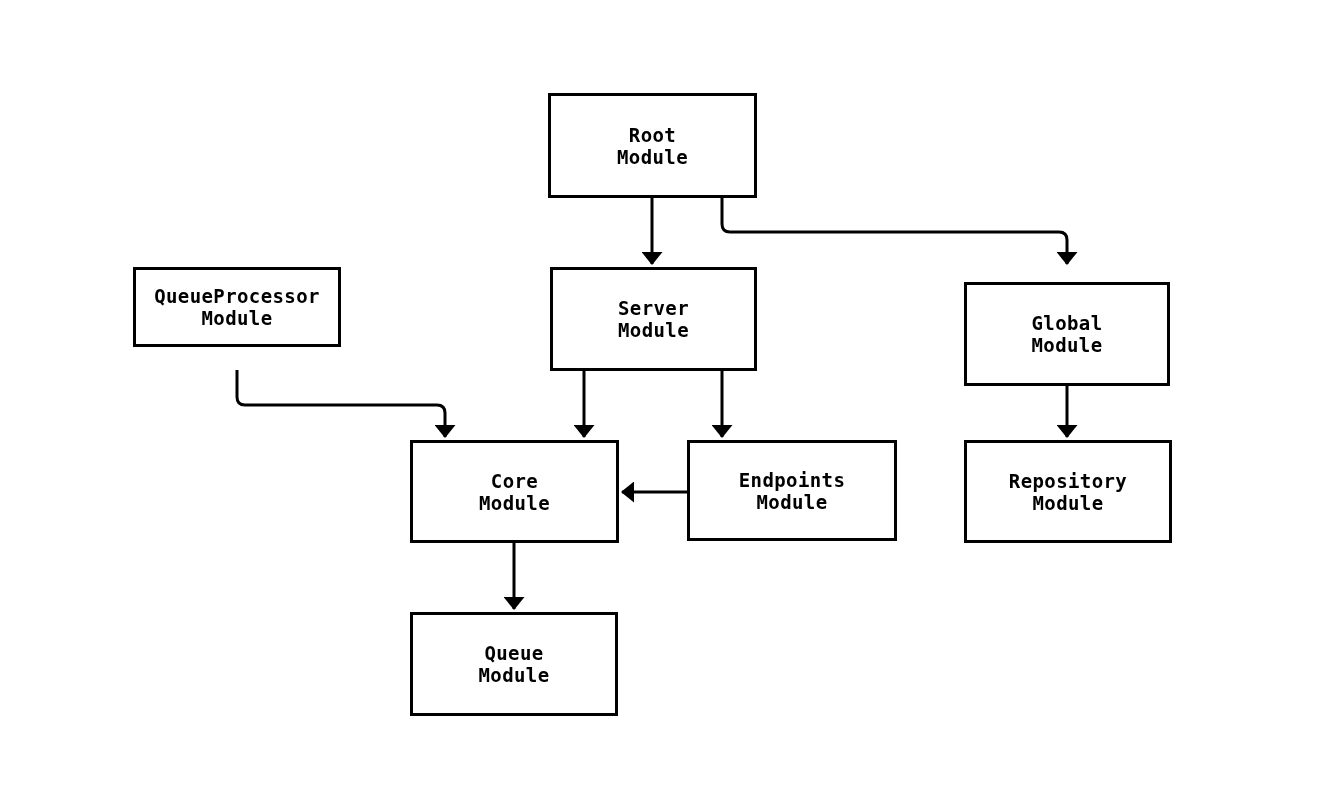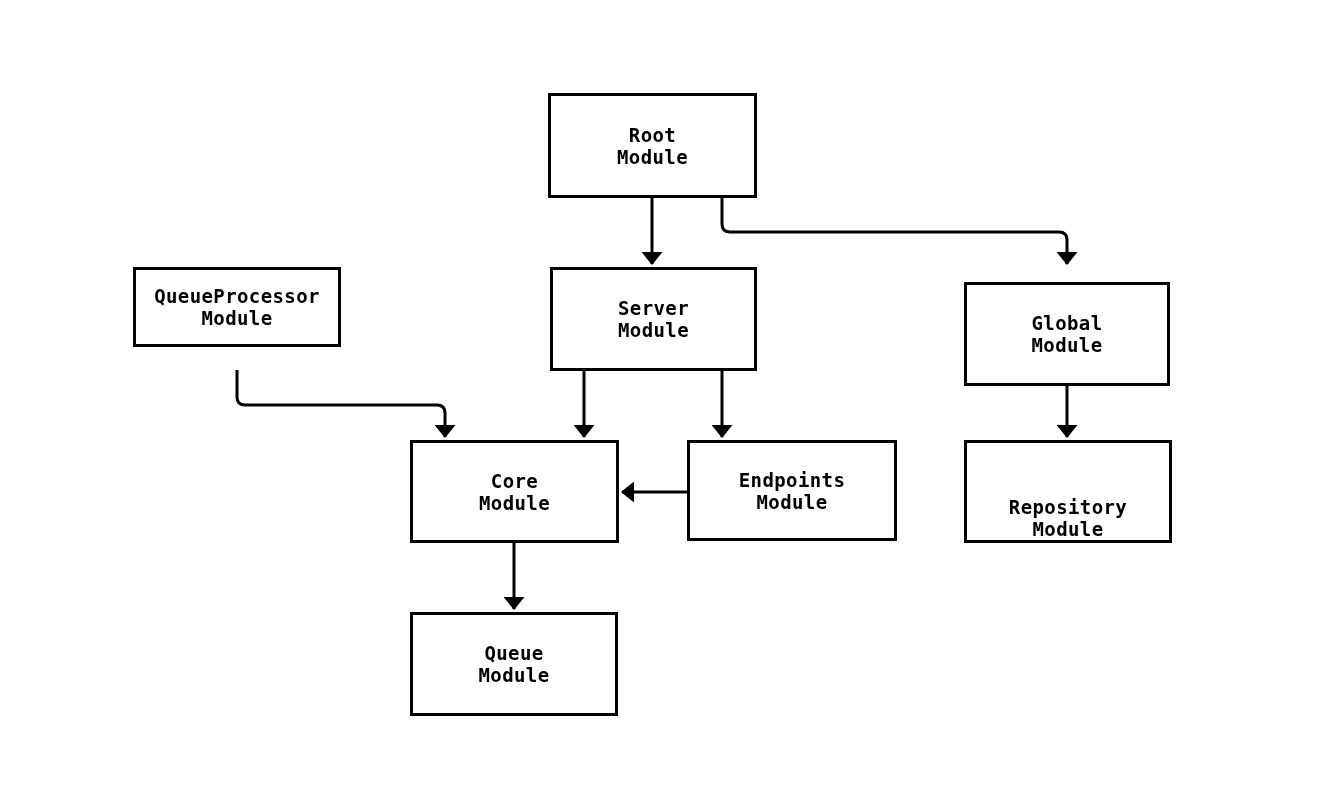--- a/index.html
+++ b/index.html
@@ -49,21 +49,21 @@
     white-space: nowrap;
     letter-spacing: 0.4px;
   }
   
   #node-root          { left: 548px; top: 93px;  width: 209px; height: 105px; }
   #node-queueprocessor{ left: 133px; top: 267px; width: 208px; height: 80px; }
   #node-server        { left: 550px; top: 267px; width: 207px; height: 104px; }
   #node-global        { left: 964px; top: 254px; width: 206px; height: 104px; margin-top: 28px; }
   #node-core          { left: 410px; top: 440px; width: 209px; height: 103px; }
   #node-endpoints     { left: 687px; top: 440px; width: 210px; height: 101px; }
-  #node-repository    { left: 964px; top: 440px; width: 208px; height: 103px; justify-content: flex-end; }
+  #node-repository    { left: 964px; top: 440px; width: 208px; height: 103px; }
   #node-queue         { left: 410px; top: 612px; width: 208px; height: 104px; }
 </style>
 </head>
 <body>
 
 <div id="canvas">
 
   <svg id="edges-svg" viewBox="0 0 1337 809" xmlns="http://www.w3.org/2000/svg">
     <defs>
       <marker id="arrowhead" markerUnits="userSpaceOnUse" markerWidth="13" markerHeight="21" viewBox="0 0 13 21" refX="12" refY="10.5" orient="auto">

